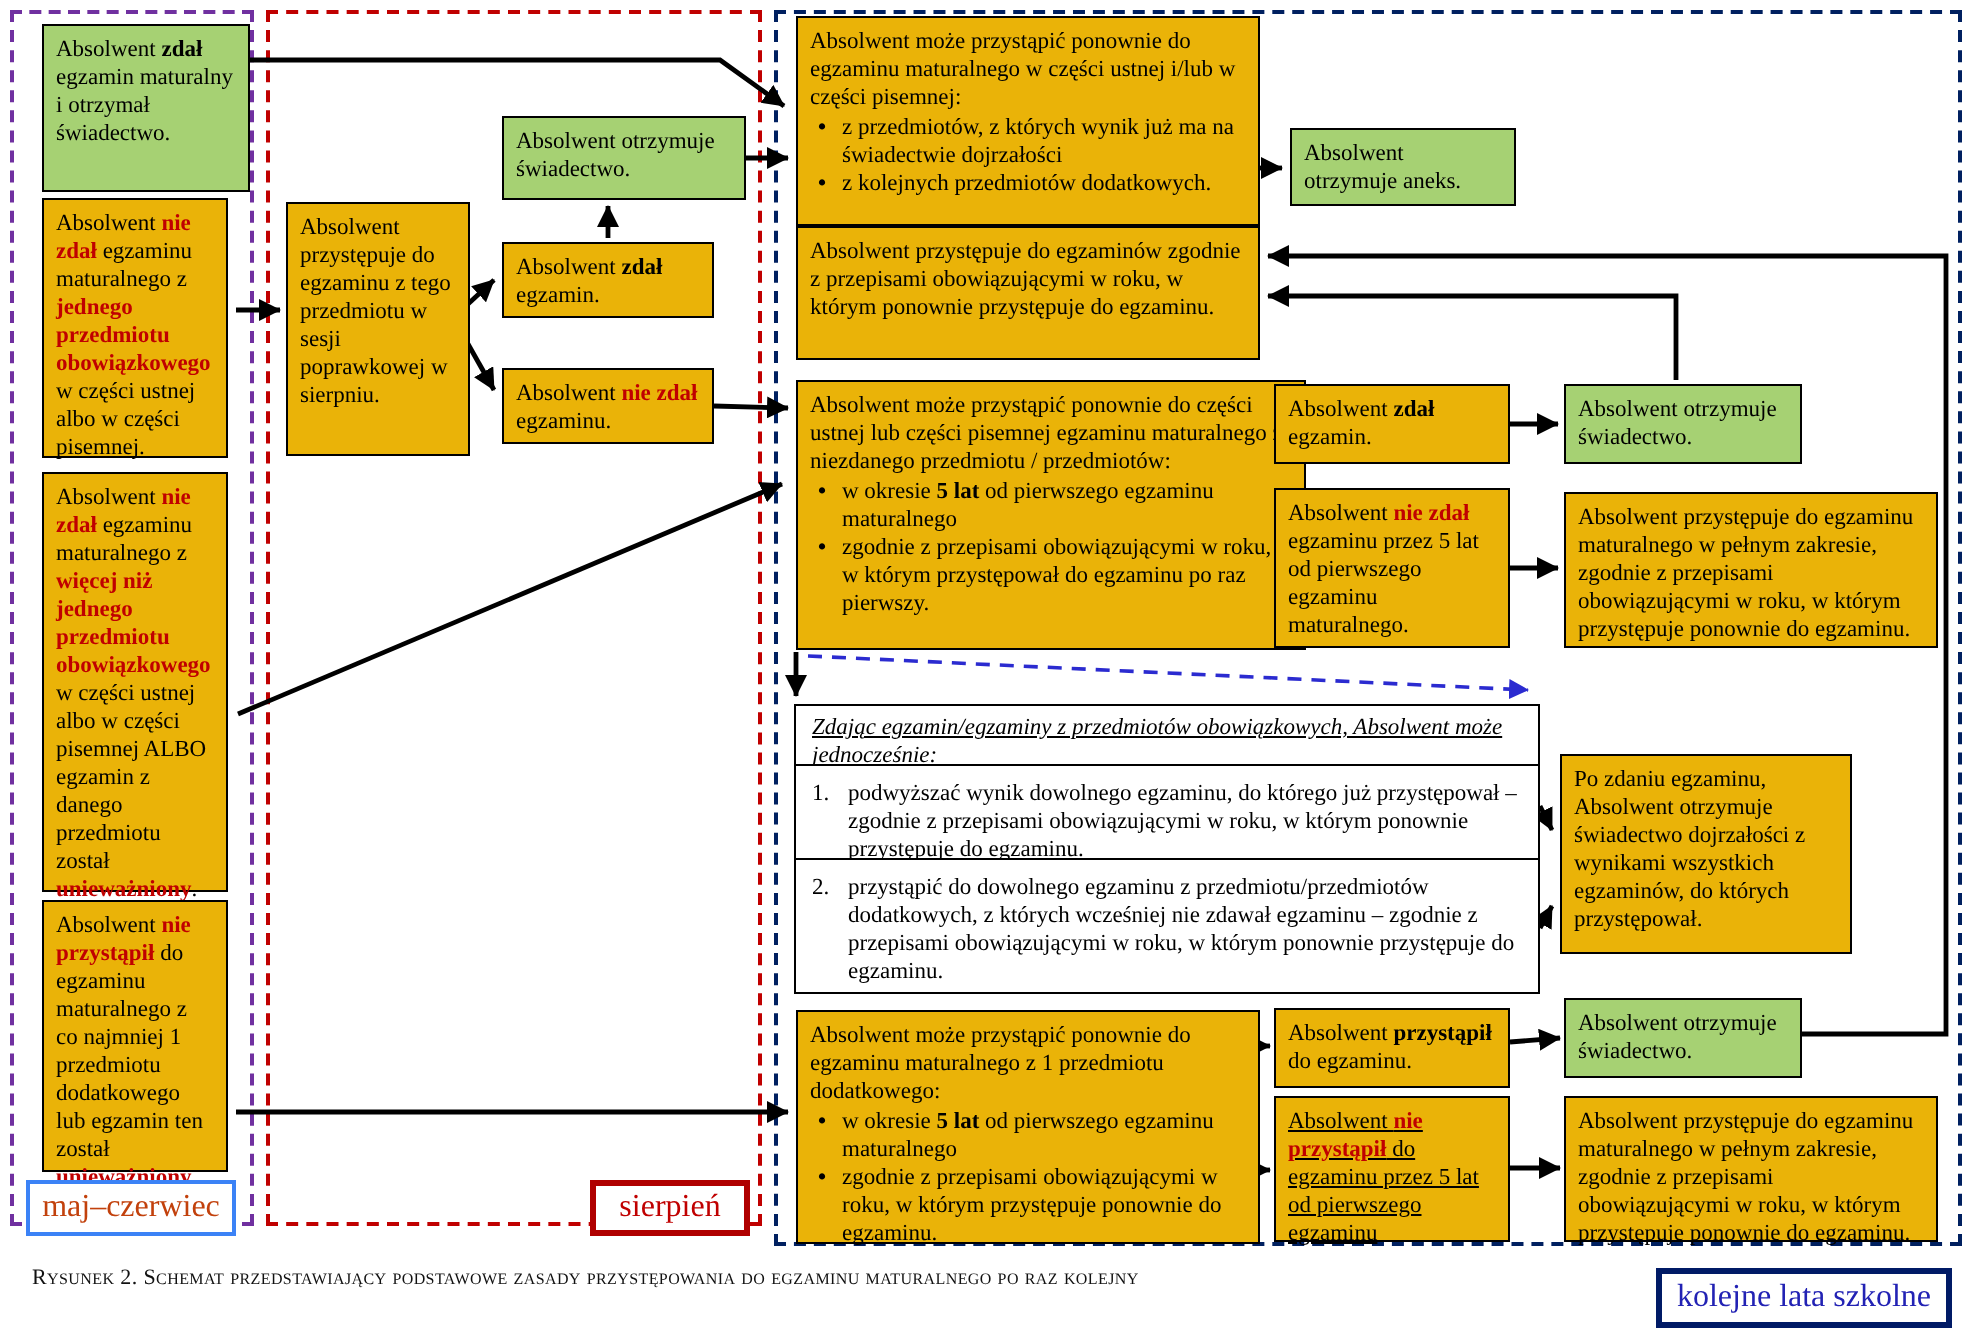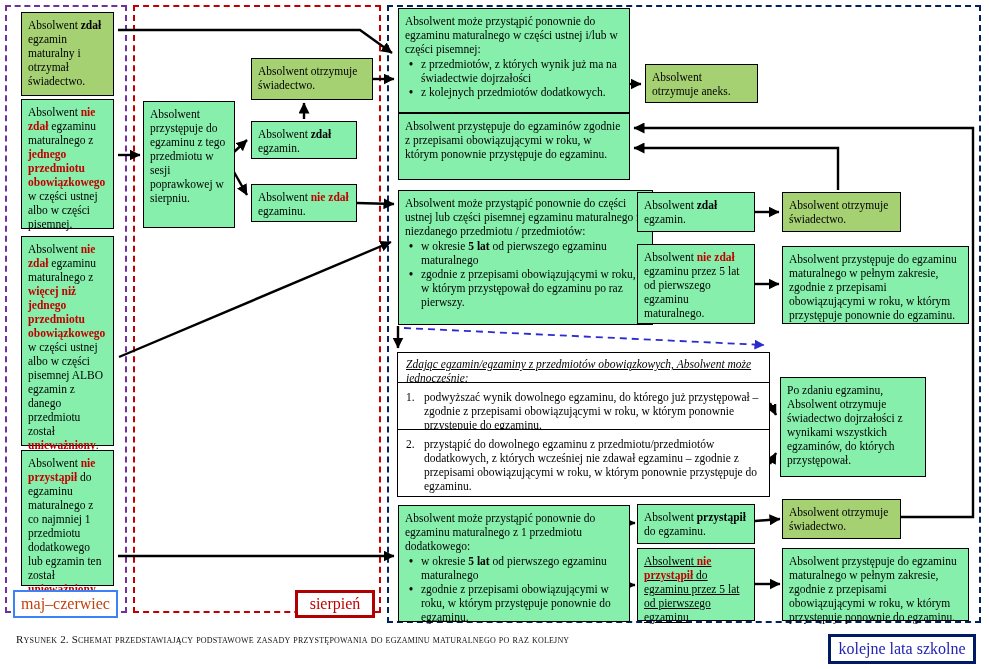--- a/index.html
+++ b/index.html
@@ -2,21 +2,21 @@
 <html lang="pl"><head>
 <meta charset="utf-8">
 <style>
   html,body{margin:0;padding:0;background:#fff;}
   #page{position:relative;width:989px;height:669px;background:#fff;
         font-family:"Liberation Serif","DejaVu Serif",serif;color:#000;overflow:hidden;}
   .col{position:absolute;box-sizing:border-box;}
   .col-may {border:2px dashed #7030a0;}
   .col-aug {border:2px dashed #c00000;}
   .col-next{border:2px dashed #002060;}
-  .box{position:absolute;box-sizing:border-box;border:1.6px solid #000;background:#86efac;
+  .box{position:absolute;box-sizing:border-box;border:1.6px solid #000;background:#eab308;
        font-size:11.5px;line-height:1.22;padding:5px 6px;}
   .green{background:#a6d173;}
   .s-b{font-weight:700;}
   .s-rb{font-weight:700;color:#c00000;}
   .s-i{font-style:italic;}
   .p{margin:0 0 1px 0;}
   .li{position:relative;padding-left:16px;}
   .li .bullet{position:absolute;left:4px;top:0;}
   .li .bullet::before{content:"\2022";font-weight:700;}
   .num-item{display:flex;margin:3px 0 6px 0;}
@@ -71,21 +71,21 @@
     <polyline class="wire" points="398,326 398,348" marker-end="url(#ah)"></polyline>
     <polyline class="wire-blue" points="404,328 764,345" marker-end="url(#ahb)"></polyline>
     <polyline class="wire" points="770,403 776,415" marker-end="url(#ah)"></polyline>
     <polyline class="wire" points="770,464 776,453" marker-end="url(#ah)"></polyline>
     <polyline class="wire" points="630,523 635,523" marker-end="url(#ah)"></polyline>
     <polyline class="wire" points="630,585 635,585" marker-end="url(#ah)"></polyline>
     <polyline class="wire" points="755,521 780,519" marker-end="url(#ah)"></polyline>
     <polyline class="wire" points="755,584 780,584" marker-end="url(#ah)"></polyline>
   </svg>
 
-  <div class="box green" style="left:21px;top:12px;width:93px;height:84px;"><span><span>Absolwent </span><span class="s-b">zdał</span><span> egzamin maturalny i otrzymał świadectwo.</span></span></div>
+  <div class="box green" style="left:21px;top:12px;width:104px;height:84px;"><span><span>Absolwent </span><span class="s-b">zdał</span><span> egzamin maturalny i otrzymał świadectwo.</span></span></div>
   <div class="box" style="left:21px;top:99px;width:93px;height:130px;"><span><span>Absolwent </span><span class="s-rb">nie zdał</span><span> egzaminu maturalnego z </span><span class="s-rb">jednego przedmiotu obowiązkowego</span><span> w części ustnej albo w części pisemnej.</span></span></div>
   <div class="box" style="left:21px;top:236px;width:93px;height:210px;"><span><span>Absolwent </span><span class="s-rb">nie zdał</span><span> egzaminu maturalnego z </span><span class="s-rb">więcej niż jednego przedmiotu obowiązkowego</span><span> w części ustnej albo w części pisemnej ALBO egzamin z danego przedmiotu został </span><span class="s-rb">unieważniony</span><span>.</span></span></div>
   <div class="box" style="left:21px;top:450px;width:93px;height:136px;"><span><span>Absolwent </span><span class="s-rb">nie przystąpił</span><span> do egzaminu maturalnego z co najmniej 1 przedmiotu dodatkowego lub egzamin ten został </span><span class="s-rb">unieważniony</span><span>.</span></span></div>
   <div class="label-box label-may" style="left:13px;top:590px;width:105px;height:28px;">
       <span>maj–czerwiec</span>
     </div>
 
   <div class="box" style="left:143px;top:101px;width:92px;height:127px;"><span><span>Absolwent przystępuje do egzaminu z tego przedmiotu w sesji poprawkowej w sierpniu.</span></span></div>
   <div class="box green" style="left:251px;top:58px;width:122px;height:42px;"><span><span>Absolwent otrzymuje świadectwo.</span></span></div>
   <div class="box" style="left:251px;top:121px;width:106px;height:38px;"><span><span>Absolwent </span><span class="s-b">zdał</span><span> egzamin.</span></span></div>

